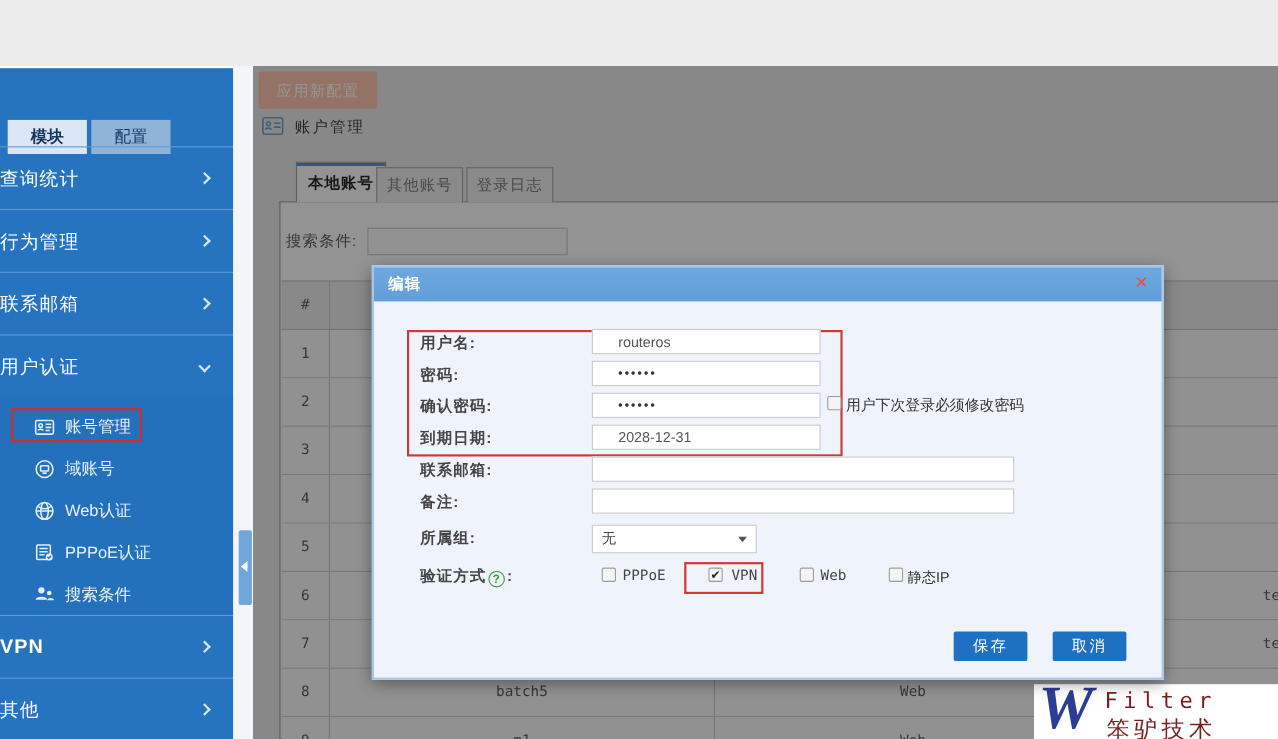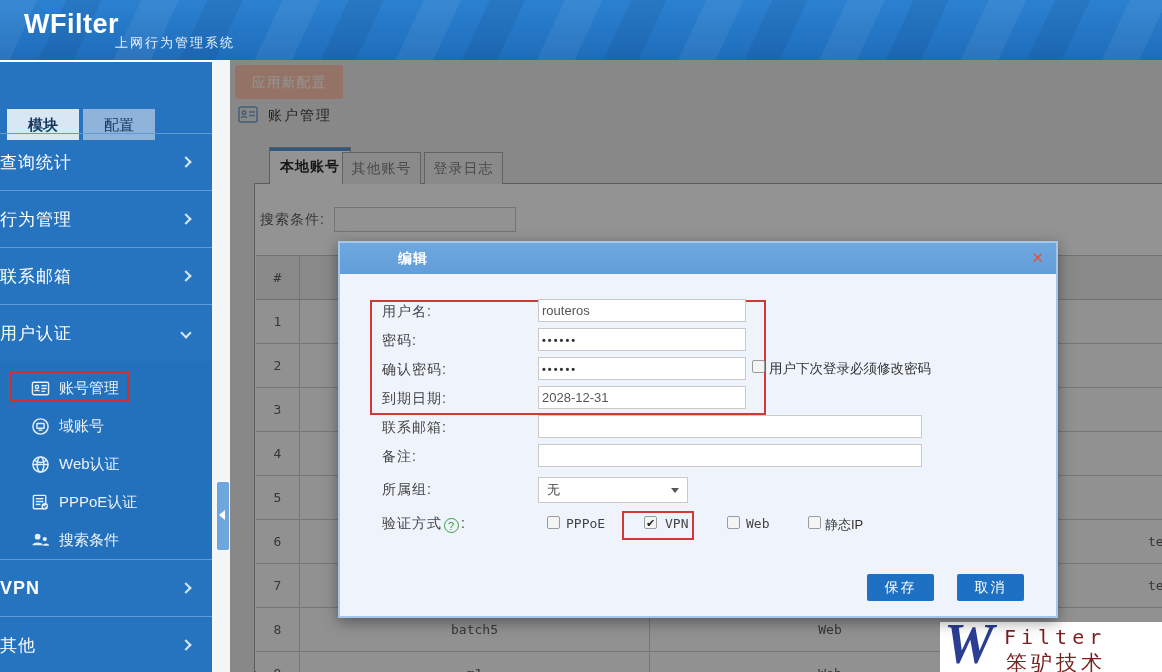--- a/index.html
+++ b/index.html
@@ -56,26 +56,26 @@
   .c-num { position:absolute; left:0; top:0; width:44px; height:100%; border-right:1px solid #c9c9c9; display:flex; align-items:center; justify-content:center; }
   .c-user { position:absolute; left:44px; top:0; width:350px; height:100%; border-right:1px solid #c9c9c9; display:flex; align-items:center; justify-content:center; }
   .c-auth { position:absolute; left:394px; top:0; width:360px; height:100%; display:flex; align-items:center; justify-content:center; }
   .c-right { position:absolute; left:892px; top:0; height:100%; display:flex; align-items:center; }
 
   .overlay { position:absolute; left:230px; top:60px; width:932px; height:612px; background:rgba(18,18,18,0.45); z-index:5; }
 
   
   .modal { position:absolute; left:338px; top:241px; width:720px; height:377px; background:#eff4fc; border:2px solid #a6c6e8; box-shadow:0 4px 14px rgba(0,0,0,.4); z-index:10; }
   .modal-header { position:absolute; left:0; top:0; width:100%; height:31px; background:linear-gradient(180deg,#6fa8e0,#619dd9); }
-  .modal-title { position:absolute; left:13px; top:0; line-height:31px; color:#fff; font-weight:bold; font-size:14px; letter-spacing:1px;margin-left:45px; }
+  .modal-title { position:absolute; left:13px; top:0; line-height:31px; color:#fff; font-weight:bold; font-size:14px; letter-spacing:1px; }
   .modal-close { position:absolute; right:12px; top:7px; color:#e8503c; font-weight:bold; font-size:15px; line-height:16px; cursor:pointer; }
   .red-box-fields { position:absolute; left:30px; top:57px; width:396px; height:115px; border:2px solid #d03a33; pointer-events:none; }
   .red-box-vpn { position:absolute; left:282px; top:268px; width:72px; height:29px; border:2px solid #d03a33; pointer-events:none; }
-  .f-label { position:absolute; left:42px; font-size:14px; color:#444; letter-spacing:1px; }
-  .f-input { position:absolute; left:198px; width:208px; height:23px; border:1px solid #c9c9c9; background:#fff; font-size:13px; color:#555; padding:0 3px; font-family:"Liberation Sans","DejaVu Sans",sans-serif; }
+  .f-label { position:absolute; left:42px; font-size:14px; color:#444; letter-spacing:1px;font-weight:bold; }
+  .f-input { position:absolute; left:198px; width:208px; height:23px; border:1px solid #c9c9c9; background:#fff; font-size:13px; color:#555; padding:0 23px; font-family:"Liberation Sans","DejaVu Sans",sans-serif; }
   .f-input.wide { width:384px; }
   .f-input.pwd { letter-spacing:2px; font-weight:bold; font-size:11px; color:#333; }
   .f-select { position:absolute; left:198px; width:150px; height:26px; border:1px solid #c9c9c9; background:#fff; font-size:13px; color:#444; line-height:24px; padding-left:8px; cursor:pointer; }
   .f-select .caret { position:absolute; right:8px; top:10px; width:0; height:0; border-left:4px solid transparent; border-right:4px solid transparent; border-top:5px solid #555; }
   .cbx { position:absolute; width:13px; height:13px; border:1px solid #9b9b9b; background:#f4f4f4; border-radius:2px; font-size:11px; line-height:12px; text-align:center; color:#222; cursor:pointer; }
   .cb-label { position:absolute; font-size:13px; color:#333; }
   .cb-label.latin { font-family:"DejaVu Sans Mono","Liberation Mono",monospace; color:#444; }
   .help-circle { display:inline-block; width:15px; height:15px; border:1px solid #3a9d3a; border-radius:50%; color:#3a9d3a; font-size:11px; line-height:14px; text-align:center; vertical-align:-2px; margin:0 2px; cursor:pointer; }
   .btn { position:absolute; top:331px; width:67px; height:27px; background:#1d70c2; color:#fff; font-size:14px; text-align:center; line-height:27px; border-radius:2px; letter-spacing:2px; cursor:pointer; }
   .btn.save { left:527px; } .btn.cancel { left:617px; }
@@ -86,24 +86,20 @@
   .wm-name { position:absolute; left:64px; top:3px; font-family:"DejaVu Sans Mono","Liberation Mono",monospace; font-size:20px; letter-spacing:5px; color:#7d1e1e; }
   .wm-co { position:absolute; left:66px; top:27px; font-size:21px; letter-spacing:4px; color:#7d1e1e; }
 
   .ic svg, .page-title-icon svg { width:100%; height:100%; display:block; }
 </style>
 </head>
 <body>
 
 <div id="app">
 
-  <div class="header">
-    <div class="logo">WFilter</div>
-    <div class="logo-sub">上网行为管理系统</div>
-  </div>
 
   <div class="sidebar">
     <div class="side-tabs">
       <div class="side-tab active">模块</div>
       <div class="side-tab inactive">配置</div>
     </div>
     <div class="sections">
       <div class="section">
         <span>查询统计</span>
         <span class="chev r"></span>

